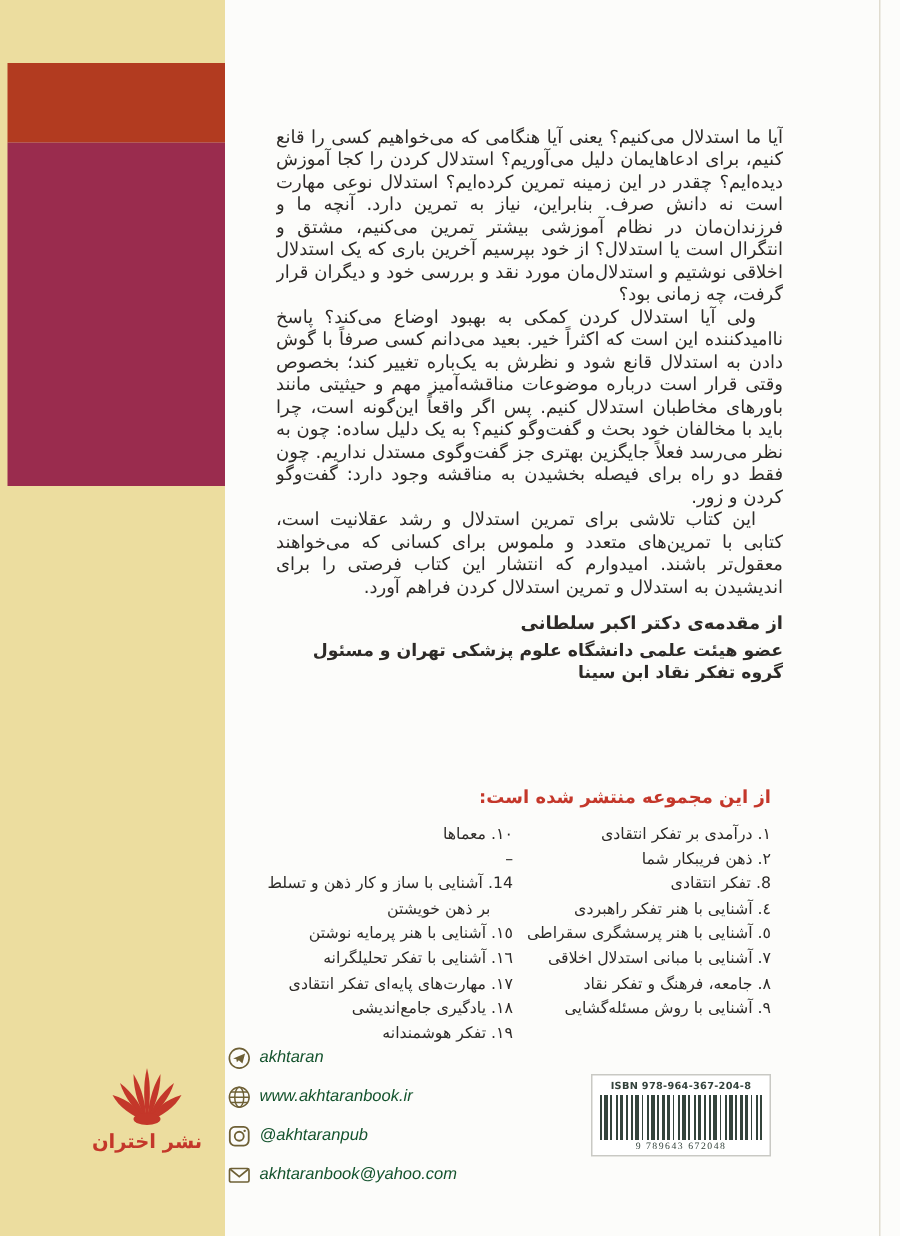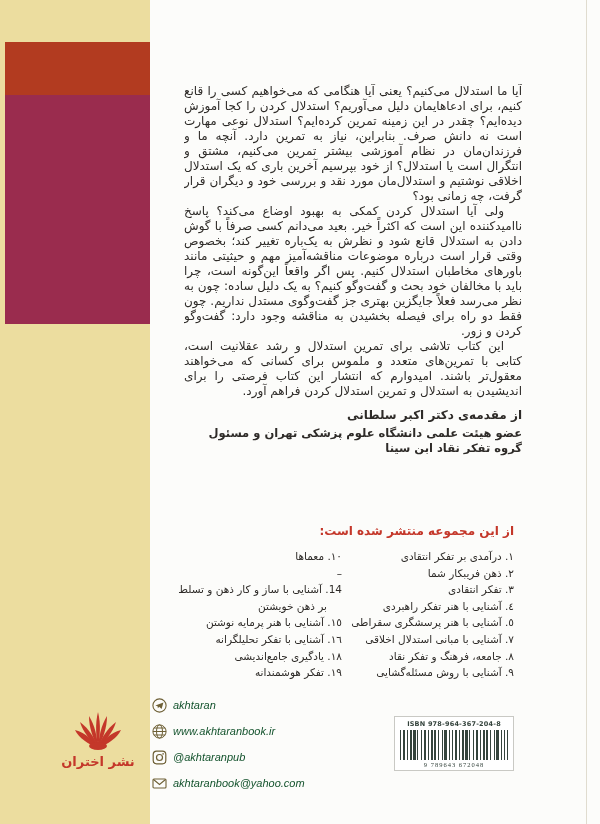--- a/index.html
+++ b/index.html
@@ -93,33 +93,34 @@
       <div class="credit2">عضو هیئت علمی دانشگاه علوم پزشکی تهران و مسئول گروه تفکر نقاد ابن سینا</div>
     </div>
   </div>
 
   <div class="series">
     <div class="series-heading">از این مجموعه منتشر شده است:</div>
     <div class="columns">
       <div class="col col-right">
         <div class="li">١. درآمدی بر تفکر انتقادی</div>
         <div class="li">٢. ذهن فریبکار شما</div>
-        <div class="li">٣. تفکر انتقادی</div>
+        <div class="li">8. تفکر انتقادی</div>
         <div class="li">٤. آشنایی با هنر تفکر راهبردی</div>
         <div class="li">٥. آشنایی با هنر پرسشگری سقراطی</div>
         <div class="li">٧. آشنایی با مبانی استدلال اخلاقی</div>
         <div class="li">٨. جامعه، فرهنگ و تفکر نقاد</div>
         <div class="li">٩. آشنایی با روش مسئله‌گشایی</div>
       </div>
       <div class="col col-left">
         <div class="li">١٠. معماها</div>
         <div class="li">–</div>
         <div class="li">14. آشنایی با ساز و کار ذهن و تسلط بر ذهن خویشتن</div>
         <div class="li">١٥. آشنایی با هنر پرمایه نوشتن</div>
         <div class="li">١٦. آشنایی با تفکر تحلیلگرانه</div>
+        <div class="li">١٧. مهارت‌های پایه‌ای تفکر انتقادی</div>
         <div class="li">١٨. یادگیری جامع‌اندیشی</div>
         <div class="li">١٩. تفکر هوشمندانه</div>
       </div>
     </div>
   </div>
 
   <div class="social">
     <div class="social-row">
       <span class="ic">
         <svg width="15" height="15" viewBox="0 0 15 15" fill="none" stroke="#6e6036" stroke-width="1.1">

